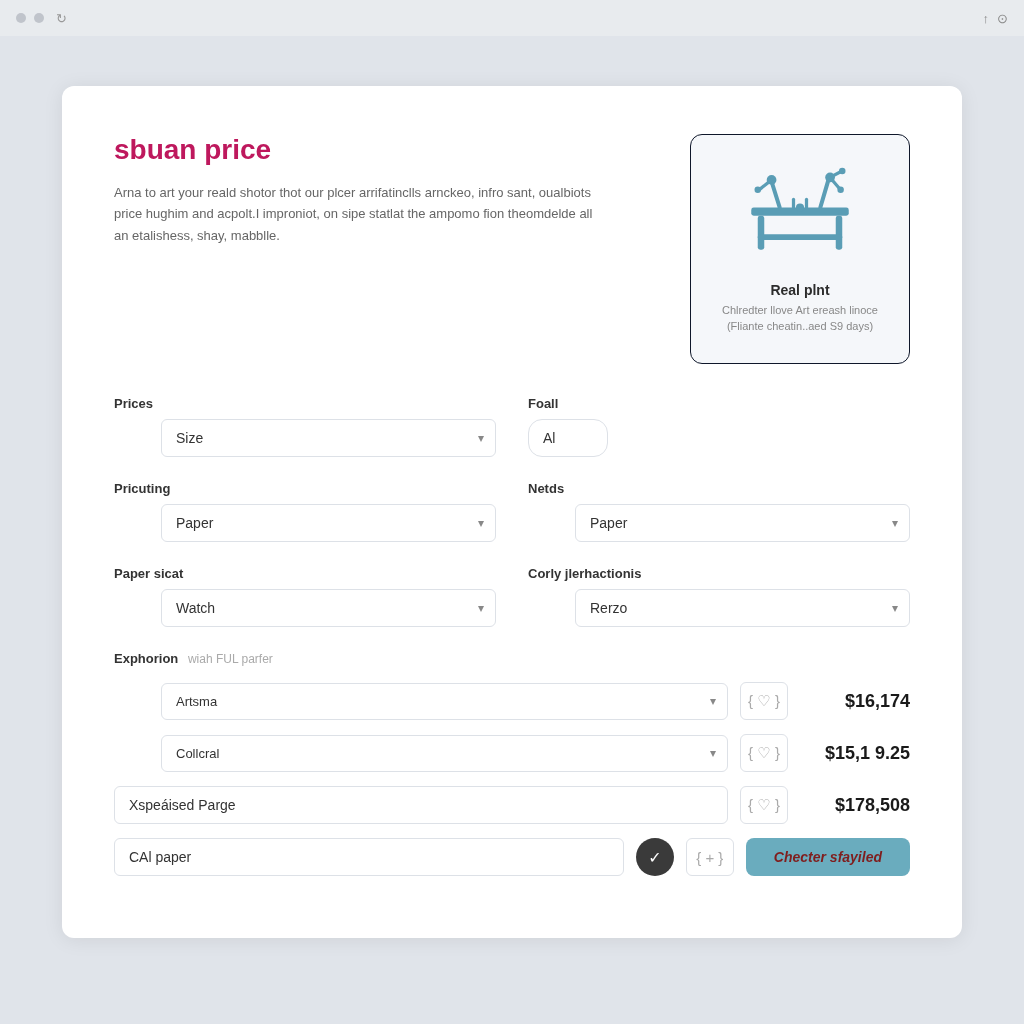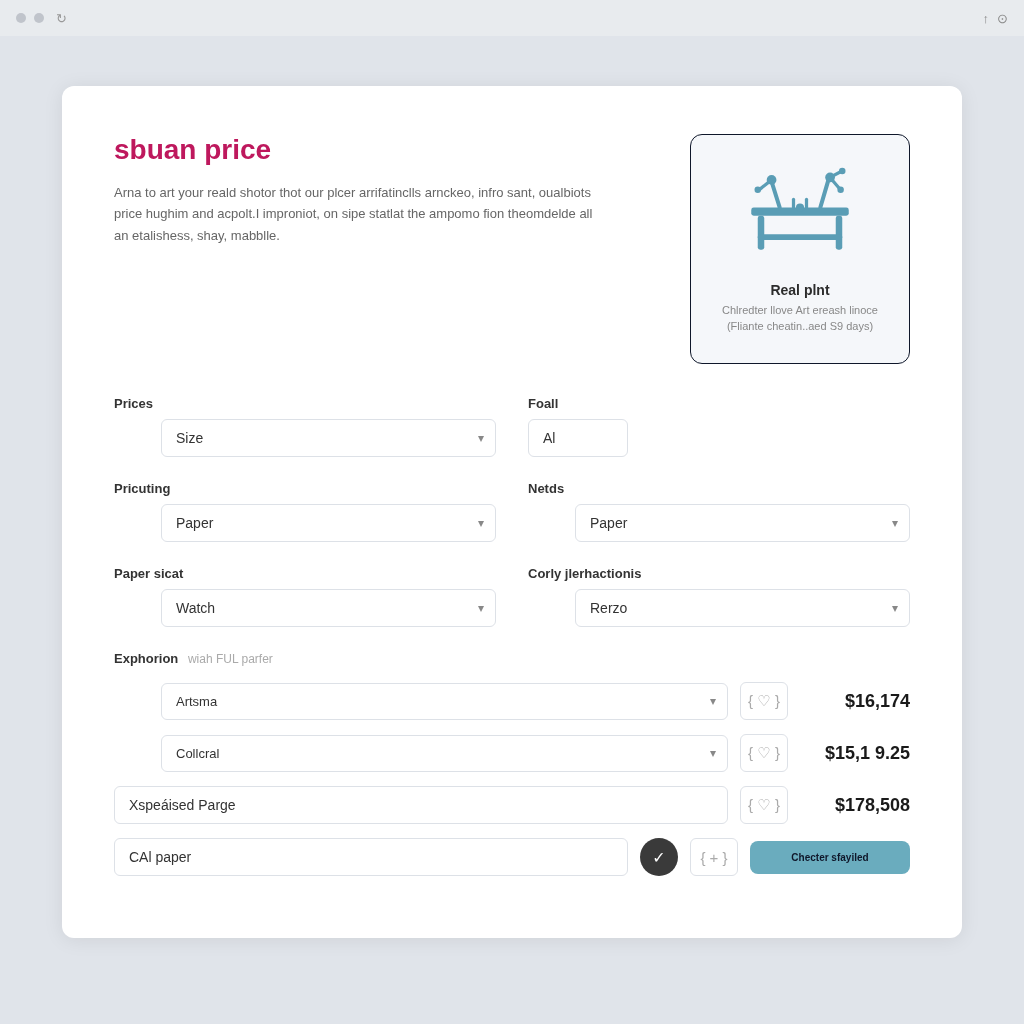--- a/index.html
+++ b/index.html
@@ -191,27 +191,28 @@
       background: #3a3a3a;
       border: none;
       cursor: pointer;
       color: #fff;
       font-size: 16px;
       flex-shrink: 0;
     }
     .action-btn {
       padding: 11px 28px;
       background: #6aacbe;
-      color: #0f172a;
+      color: #7f1d1d;
       border: none;
       border-radius: 8px;
-      font-size: 10px;
+      font-size: 14px;
       font-weight: 600;
       cursor: pointer;
       min-width: 160px;
+      font-style: italic;
     }
     .browser-bar {
       position: fixed;
       top: 0; left: 0; right: 0;
       height: 36px;
       background: #e8ebee;
       display: flex;
       align-items: center;
       padding: 0 16px;
       gap: 8px;
@@ -281,21 +282,21 @@
       <div class="form-group">
         <label class="form-label">Prices</label>
         <div class="select-wrapper">
           <select>
             <option>Size</option>
           </select>
         </div>
       </div>
       <div class="form-group">
         <label class="form-label">Foall</label>
-        <input type="text" class="text-input" value="Al" style="width: 100px;">
+        <input type="text" class="text-input" value="Al" style="width: 80px; border-radius: 14px;">
       </div>
     </div>
 
     <div class="form-row">
       <div class="form-group">
         <label class="form-label">Pricuting</label>
         <div class="select-wrapper">
           <select>
             <option>Paper</option>
           </select>

